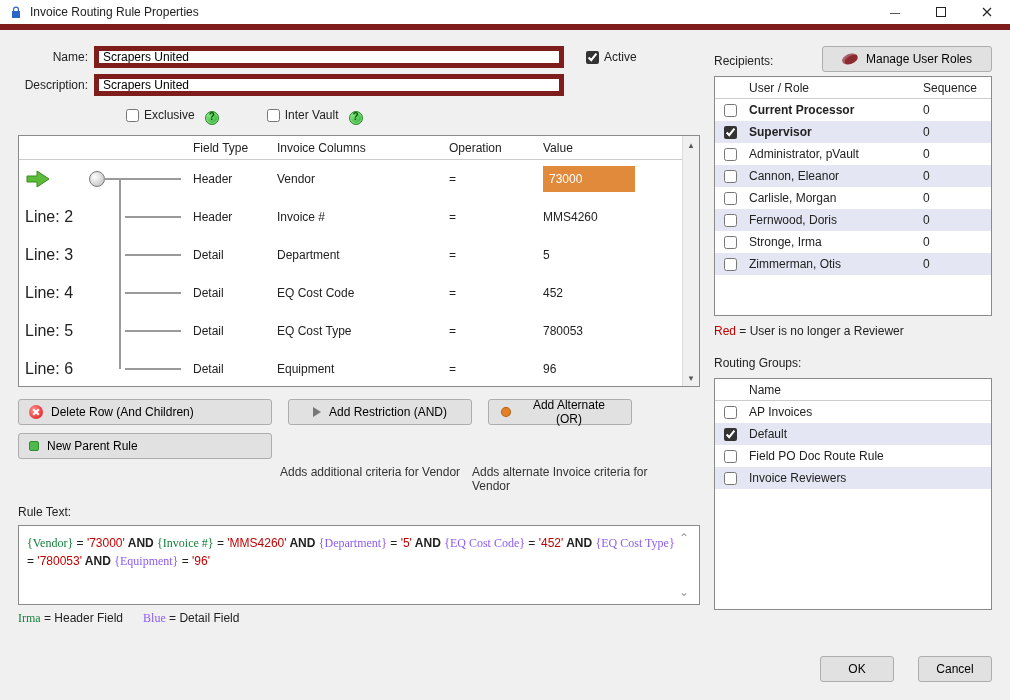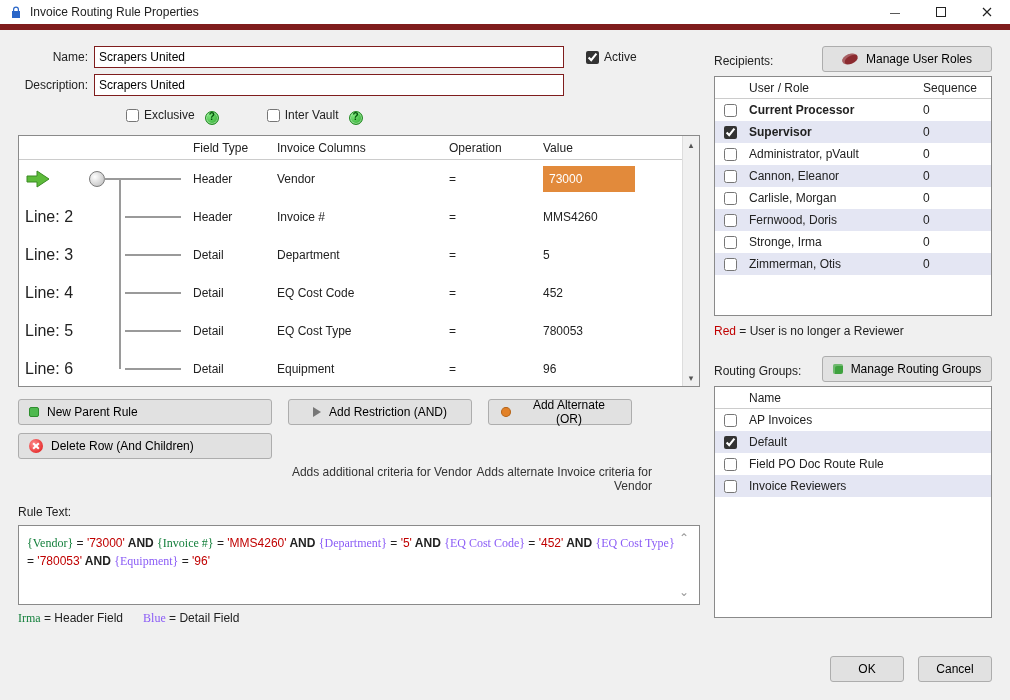--- a/index.html
+++ b/index.html
@@ -38,21 +38,21 @@
     display: flex;
     padding: 16px 18px 10px 18px;
     gap: 14px;
     height: 618px;
   }
   .left-pane { flex: 1; display: flex; flex-direction: column; min-width: 0; }
   .right-pane { width: 278px; display: flex; flex-direction: column; }
   .form-row { display: flex; align-items: center; margin-bottom: 6px; }
   .form-row .lbl { width: 76px; text-align: right; padding-right: 6px; }
   .form-row input[type=text] {
-    flex: 1; height: 22px; border: 1px solid #7f1d1d; padding: 2px 4px;
+    flex: 1; height: 22px; border: 5px solid #7f1d1d; padding: 2px 4px;
     font-family: inherit; font-size: 12px; background: #fff;
   }
   .form-row .gap { width: 22px; }
   .chk { display: inline-flex; align-items: center; gap: 5px; }
   .chk input { width: 13px; height: 13px; margin:0; }
   .help-icon {
     width: 14px; height: 14px; border-radius: 50%;
     background: radial-gradient(circle at 30% 30%, #7be67b, #2ba62b);
     border: 1px solid #1f8a1f; display:inline-block;
     box-shadow: inset 0 0 0 1px rgba(255,255,255,.4);
@@ -124,21 +124,21 @@
     content:""; position:absolute; left:3px; right:3px; top:6px; height:2px; background:#fff;
   }
   .btn .redx::before{ transform:rotate(45deg);}
   .btn .redx::after{ transform:rotate(-45deg);}
 
   .buttons-row{ display:flex; gap:8px; margin-top:12px; }
   .btn-wide{ width: 254px; justify-content:flex-start; padding-left:10px;}
   .btn-mid{ width: 184px; justify-content:center;}
   .btn-alt{ width: 144px; justify-content:center;}
   .hint-text{ font-size:12px; color:#333; margin-top:6px; }
-  .hint-row{display:flex;text-align:right;}
+  .hint-row{display:flex;}
   .hint-col1{width:262px;}
   .hint-col2{width:192px;}
   .hint-col3{flex:1;}
 
   .rule-text-label{ margin-top:12px; margin-bottom:6px; }
   .rule-text-box{
     border:1px solid #8a8a8a; background:#fff; height:80px; padding:8px 24px 8px 8px;
     position:relative; font-size:12px; line-height:1.5;
   }
   .rt-scroll{ position:absolute; right:3px; top:3px; bottom:3px; width:17px;
@@ -178,21 +178,21 @@
   .list-row .cseq{ width:72px; padding-left:4px;}
   .list-row .bold{ font-weight:600;}
   .note-red{ margin-top:8px; font-size:12px;}
   .note-red .r{ color:#c00000;}
 
   .groups-panel{ height: 232px; }
   .recipients-panel{ height: 240px; overflow:hidden;}
 
   .footer{
     height: 42px; display:flex; justify-content:flex-end; align-items:center;
-    padding: 0 18px; gap:14px;
+    padding: 0 18px; gap:24px;
   }
   .footer .btn{ width:74px; justify-content:center;}
   input[type=checkbox]{ accent-color:#333; }
 </style>
 </head>
 <body>
 
 <div class="titlebar">
   <span class="app-icon">
     <svg width="14" height="14" viewBox="0 0 14 14">
@@ -349,26 +349,26 @@
       <div class="grid-scrollbar">
         <div class="sb-btn">▴</div>
         <div class="sb-thumb"></div>
         <div class="sb-btn">▾</div>
       </div>
     </div>
 
     <div class="buttons-row">
       <div style="width:262px; display:flex; flex-direction:column; gap:8px;">
         <button class="btn btn-wide">
+          <span class="redx"></span>
+          <span>Delete Row (And Children)</span>
+        </button>
+        <button class="btn btn-wide">
           <span class="dot green"></span>
           <span>New Parent Rule</span>
-        </button>
-        <button class="btn btn-wide">
-          <span class="redx"></span>
-          <span>Delete Row (And Children)</span>
         </button>
       </div>
       <div style="display:flex; flex-direction:column; gap:6px; width:192px;">
         <button class="btn btn-mid">
           <span class="tri"></span>
           <span>Add Restriction (AND)</span>
         </button>
       </div>
       <div style="display:flex; flex-direction:column; gap:6px; flex:1;">
         <button class="btn btn-alt">
@@ -470,24 +470,20 @@
             <div class="cseq">0</div>
           </div>
         </div>
     </div>
     <div class="note-red">
       <span class="r">Red</span><span>  = User is no longer a Reviewer</span>
     </div>
 
     <div class="section-head" style="margin-top:18px;">
       <span class="sh-label">Routing Groups:</span>
-      <button class="btn-mgr">
-        <span class="bean-icon green"></span>
-        <span>Manage Routing Groups</span>
-      </button>
     </div>
     <div class="list-panel groups-panel">
       <div class="list-header">
         <div class="lh-chk"></div>
         <div class="lh-name">Name</div>
       </div>
       <div id="groups-body">
           <div class="list-row">
             <div class="cchk">
               <input type="checkbox" style="">

